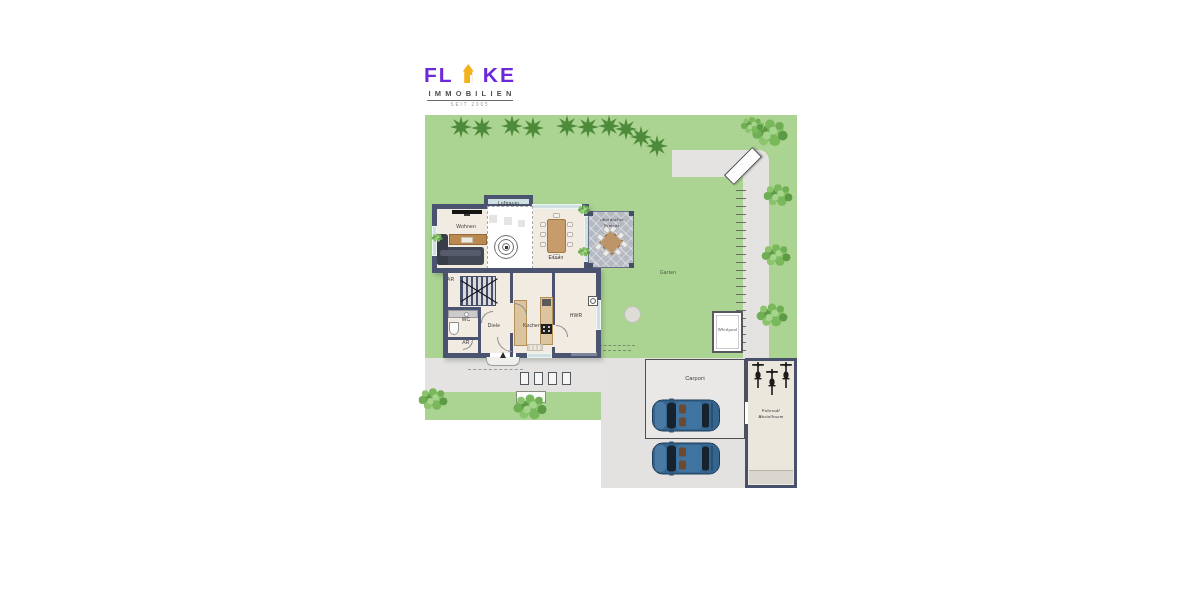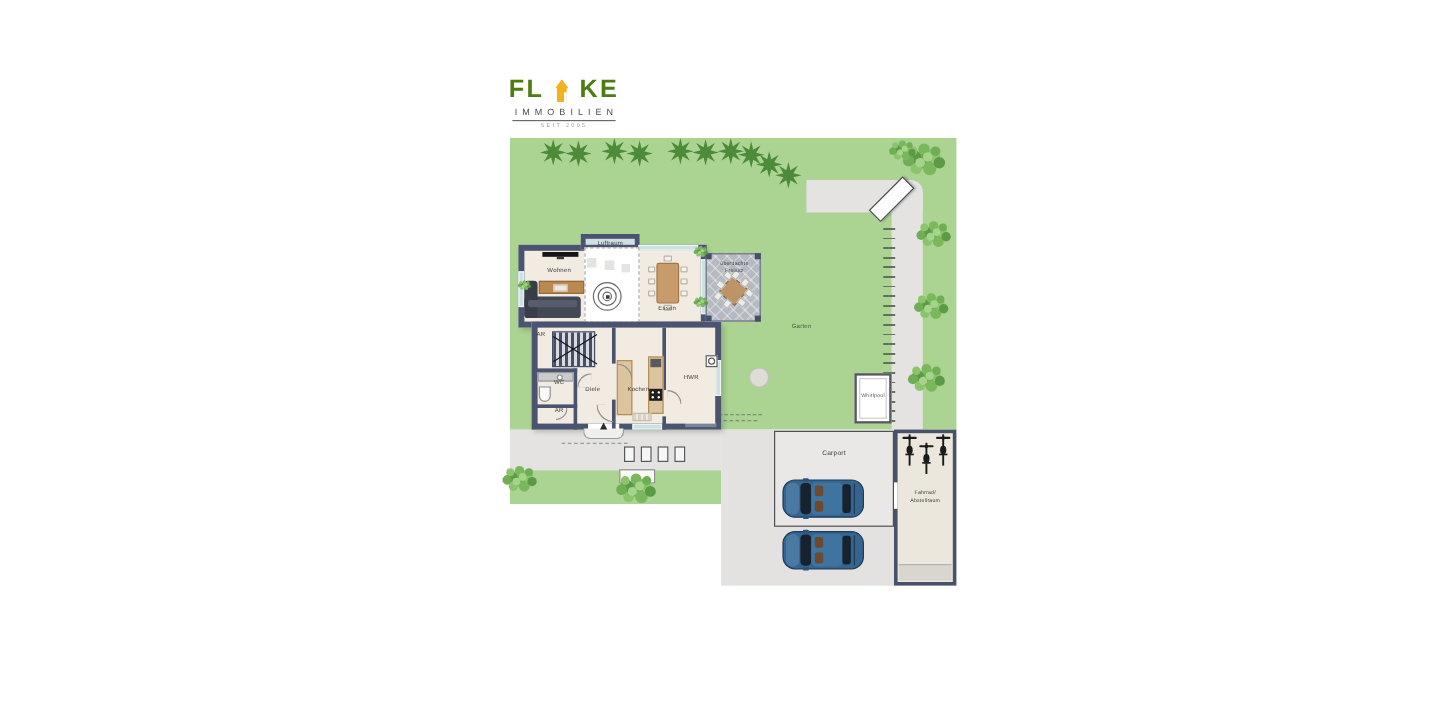--- a/index.html
+++ b/index.html
@@ -2,27 +2,27 @@
 <html><head>
 <meta charset="utf-8">
 <style>
   html,body{margin:0;padding:0;background:#ffffff;}
   #canvas{position:relative;width:1200px;height:600px;background:#ffffff;overflow:hidden;
           font-family:"Liberation Sans",sans-serif;}
   .abs{position:absolute;}
 
   
   #logo{position:absolute;left:424px;top:64px;width:92px;text-align:center;}
-  .brand-row{display:flex;align-items:flex-end;justify-content:center;gap:8px;
-             font-weight:bold;font-size:21px;letter-spacing:2px;color:#4d7c0f;line-height:1;}
+  .brand-row{display:flex;align-items:flex-start;justify-content:center;gap:8px;
+             font-weight:bold;font-size:21px;letter-spacing:2px;color:#6d28d9;line-height:1;}
   .logo-house{position:relative;width:19px;height:19px;margin:0 1px;
               background:#f2b11d;
               clip-path:polygon(50% 0,100% 40%,86% 40%,86% 100%,14% 100%,14% 40%,0 40%);}
   .logo-house .door{position:absolute;left:7.5px;bottom:0;width:4px;height:8px;background:#ffffff;}
-  .brand-sub{margin-top:4px;font-size:7.5px;letter-spacing:4.2px;color:#4f4f4f;font-weight:normal;padding-left:4px;}
+  .brand-sub{margin-top:4px;font-size:7.5px;letter-spacing:4.2px;color:#4f4f4f;font-weight:bold;padding-left:4px;}
   .brand-rule{margin:2px auto 0;width:86px;height:1px;background:#6a6a6a;}
   .brand-tag{margin-top:1px;font-size:4.5px;letter-spacing:2px;color:#9a9a9a;}
 
   
   .garden{background:#abd391;}
   .path{background:#e4e3e1;}
   .drive{background:#e3e2e0;}
 
   
   .wing{position:absolute;background:#f1ebe1;border:5px solid #4a5470;box-sizing:border-box;

